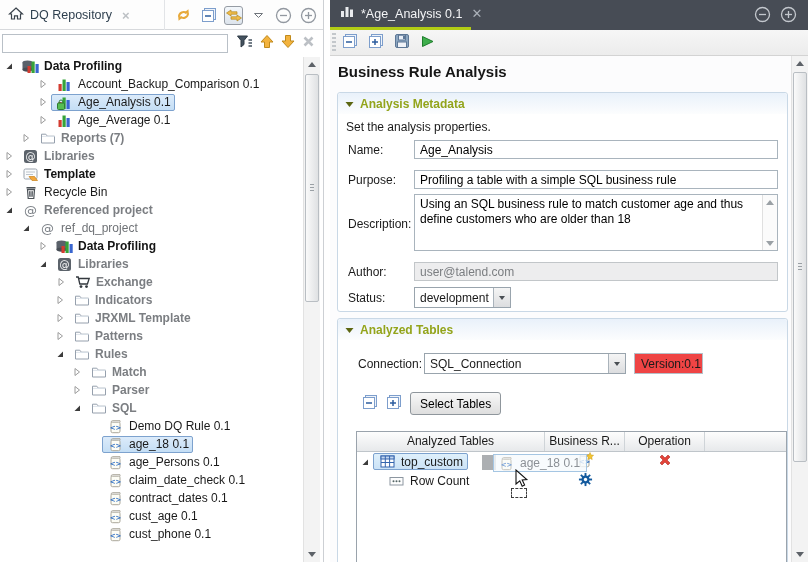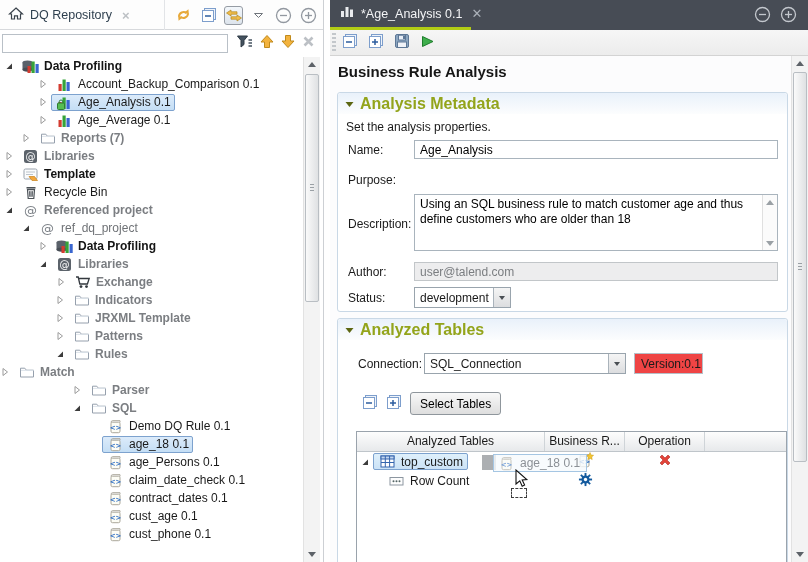--- a/index.html
+++ b/index.html
@@ -54,21 +54,21 @@
   .ehandle{position:absolute;left:2px;top:33px;width:4px;height:20px;background:repeating-linear-gradient(#c3c7cb 0 2px,transparent 2px 4px);}
   .econtent{position:absolute;left:0;top:56px;right:15px;bottom:0;background:#fcfcfd;overflow:hidden;}
   .escroll{right:0;top:56px;bottom:0;}
 
   .page-title{position:absolute;left:8px;top:7px;font-size:15px;font-weight:bold;color:#161616;}
 
   .section{position:absolute;left:7px;width:451px;background:#fff;border:1px solid #c9d8e6;border-radius:3px;}
   .sec-meta{top:36px;height:220px;}
   .sec-tables{top:262px;height:250px;}
   .sec-head{height:21px;display:flex;align-items:center;gap:6px;padding-left:7px;border-radius:3px 3px 0 0;background:linear-gradient(#e9f1fa,#fcfdfe);}
-  .sec-title{color:#93a41b;font-weight:bold;font-size:16px;}
+  .sec-title{color:#93a41b;font-weight:bold;font-size:12px;}
   .sec-sub{position:absolute;left:8px;top:27px;color:#1a1a1a;}
 
   .flabel{position:absolute;left:10px;}
   .tinput{position:absolute;left:76px;width:364px;height:19px;border:1px solid #a9b4bd;font:12px "Liberation Sans",sans-serif;padding:0 5px;outline:none;background:#fff;}
   .tinput:disabled{background:#ededee;color:#7a7d80;border-color:#c2c6c9;}
   .ta{position:absolute;left:76px;top:101px;width:364px;height:57px;border:1px solid #a9b4bd;font:12px "Liberation Sans",sans-serif;padding:2px 18px 2px 5px;resize:none;outline:none;overflow:hidden;line-height:15px;}
   .tascroll{position:absolute;left:424px;top:102px;width:15px;height:55px;background:#fbfbfb;border-left:1px solid #e0e0e0;}
   .tascroll .mini{position:absolute;left:0;right:0;height:12px;display:flex;align-items:center;justify-content:center;}
   .mini.up{top:1px;}  .mini.dn{bottom:1px;}
   .mini .arrow-u{border-bottom-color:#9aa0a5;} .mini .arrow-d{border-top-color:#9aa0a5;}
@@ -467,21 +467,21 @@
           <span class="tcontent">
             <span class="ticon" data-name="folder-icon">
               <svg width="16" height="14">
                 <path d="M1.5 3.2 h4.3 l1.6 2 h7.1 v6.8 h-13 z" fill="#fff" stroke="#96a0ad"></path>
                 <path d="M2 5.4 h12.5" stroke="#dde3ea"></path>
               </svg>
             </span>
             <span class="tlabel bg" data-name="tree-item-label">Rules</span>
           </span>
         </div>
-        <div class="trow" data-name="tree-item" style="">
+        <div class="trow" data-name="tree-item" style="padding-left:72px">
           <span class="twisty" data-name="expand-twisty-icon">
             <svg width="10" height="10">
               <polygon points="3,1.5 3,8.5 7.5,5" fill="#fff" stroke="#9b9b9b"></polygon>
             </svg>
           </span>
           <span class="tcontent">
             <span class="ticon" data-name="folder-icon">
               <svg width="16" height="14">
                 <path d="M1.5 3.2 h4.3 l1.6 2 h7.1 v6.8 h-13 z" fill="#fff" stroke="#96a0ad"></path>
                 <path d="M2 5.4 h12.5" stroke="#dde3ea"></path>
@@ -684,20 +684,21 @@
                 <polygon points="0.5,1 8.5,1 4.5,6" fill="#5c6612"></polygon>
               </svg></span>
           <span class="sec-title" data-name="section-title">Analysis Metadata</span>
         </div>
         <div class="sec-sub" data-name="section-subtitle">Set the analysis properties.</div>
 
         <div class="flabel" style="top:50px;" data-name="name-label">Name:</div>
         <input class="tinput" style="top: 47px;" data-name="name-field" value="Age_Analysis">
 
         <div class="flabel" style="top:80px;" data-name="purpose-label">Purpose:</div>
+        <input class="tinput" style="top: 77px;" data-name="purpose-field" value="Profiling a table with a simple SQL business rule">
 
         <div class="flabel" style="top:124px;" data-name="description-label">Description:</div>
         <textarea class="ta" data-name="description-field" style="">Using an SQL business rule to match customer age and thus
 define customers who are older than 18</textarea>
         <div class="tascroll" data-name="description-scrollbar">
           <div class="mini up">
               <span class="arrow-u"></span>
             </div>
           <div class="mini dn">
               <span class="arrow-d"></span>

